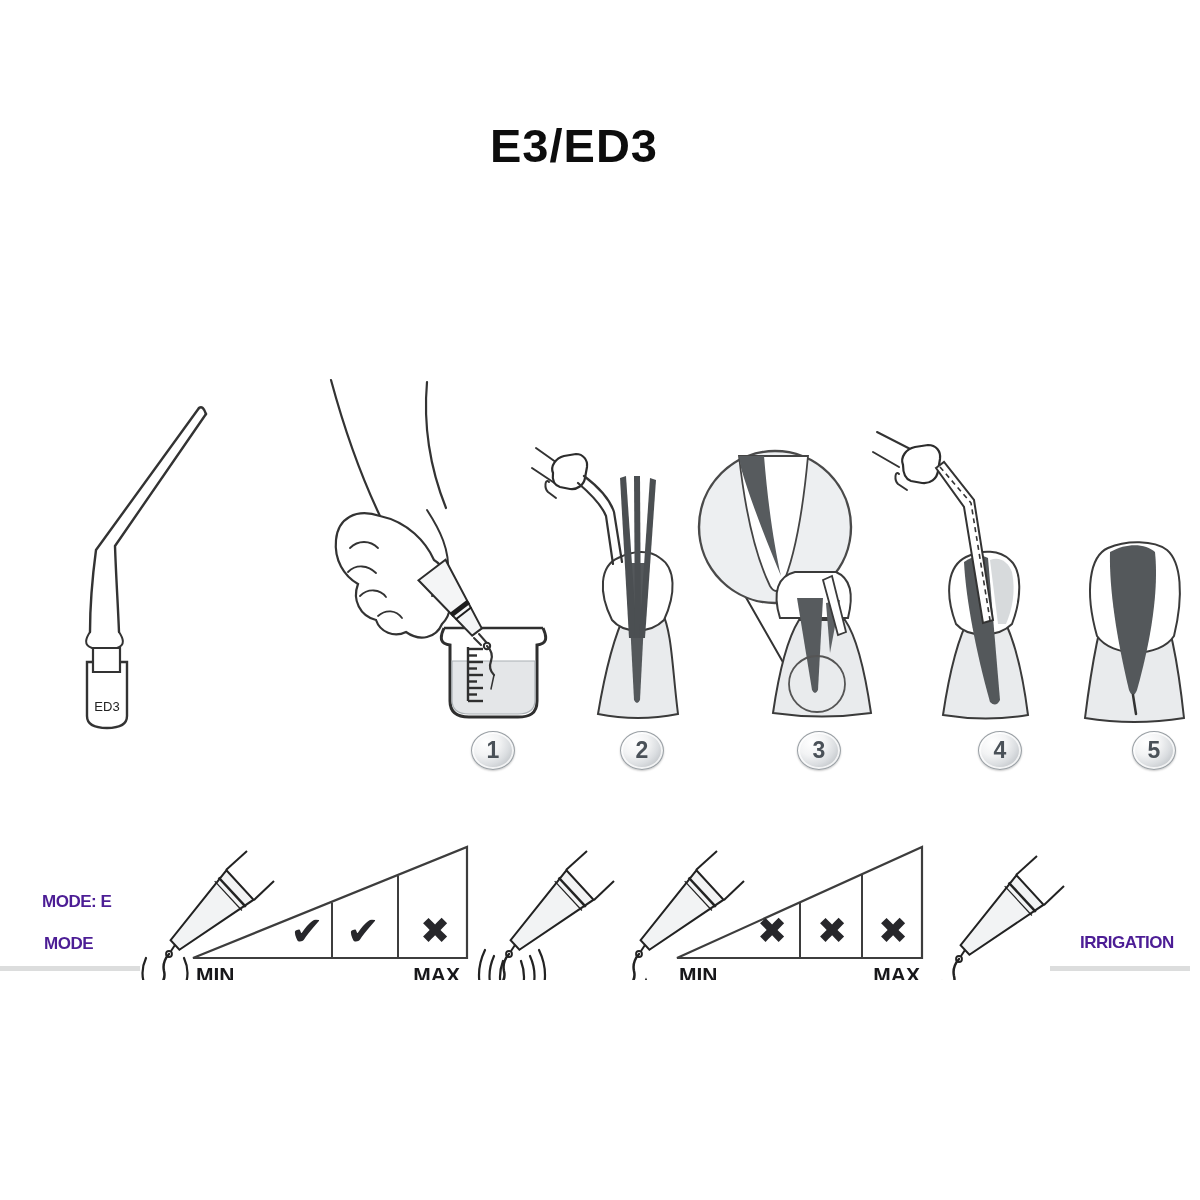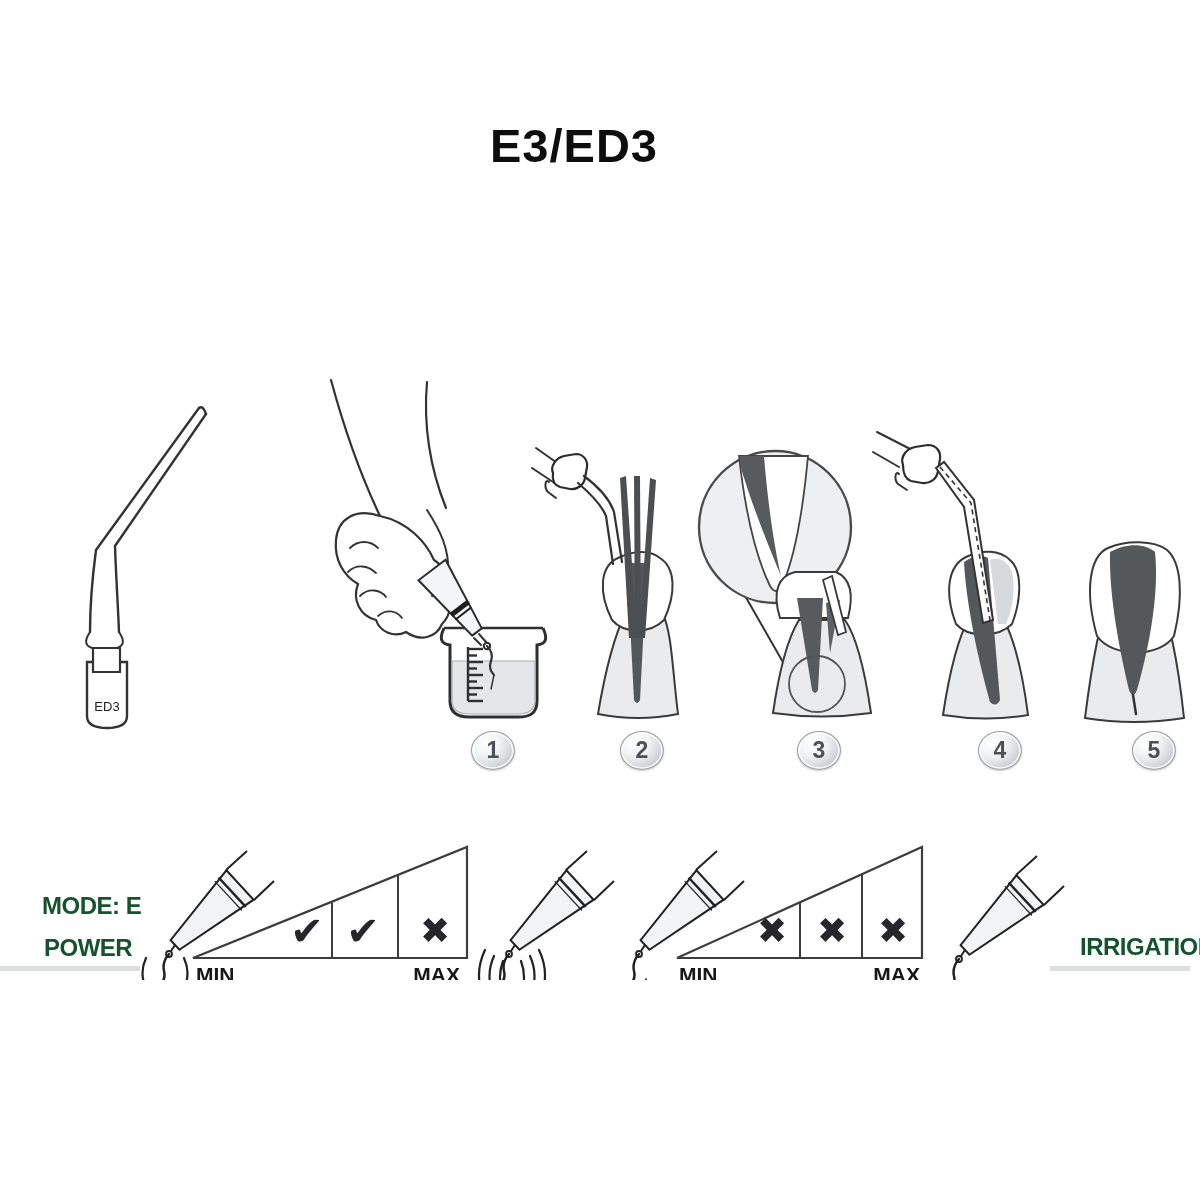--- a/index.html
+++ b/index.html
@@ -12,21 +12,21 @@
   .art{position:absolute;left:0;}
   svg{display:block;}
   svg *{vector-effect:none;}
   .ink{stroke:#333;fill:none;stroke-linecap:round;stroke-linejoin:round;}
   .badge{position:absolute;width:42px;height:37px;border-radius:50%;
          background:radial-gradient(ellipse at 32% 28%, #ffffff 0%, #f2f3f4 35%, #dadde0 60%, #a7acb1 100%);
          border:1px solid #9aa0a5;
          box-shadow:inset 0 0 0 2px rgba(255,255,255,.75), 0 1px 2px rgba(0,0,0,.22);
          display:flex;align-items:center;justify-content:center;
          font-weight:bold;font-size:23px;color:#4a5158;}
-  .lbl{position:absolute;font-weight:bold;color:#14532d;font-size:24px;letter-spacing:-0.5px;}
+  .lbl{position:absolute;font-weight:bold;color:#4c1d95;font-size:17px;letter-spacing:-0.5px;}
   .divider{position:absolute;height:5px;background:#dcdddd;}
   .svgtxt-mark{font-family:"DejaVu Sans","Liberation Sans",sans-serif;font-weight:bold;fill:#27272b;}
   .svgtxt-mm{font-family:"Liberation Sans",sans-serif;font-weight:bold;fill:#17171a;font-size:21px;}
   .svgtxt-tip{font-family:"Liberation Sans",sans-serif;fill:#222;font-size:13px;}
 </style>
 </head>
 <body>
 
 <div class="page">
 
@@ -146,21 +146,21 @@
       <span>3</span>
     </div>
   <div class="badge" style="left:978px;top:731px">
       <span>4</span>
     </div>
   <div class="badge" style="left:1132px;top:731px">
       <span>5</span>
     </div>
 
   <div class="lbl" style="left:42px;top:892px">MODE: E</div>
-  <div class="lbl" style="left:44px;top:934px">POWER</div>
+  <div class="lbl" style="left:44px;top:934px">MODE</div>
   <div class="divider" style="left:0;top:966px;width:140px"></div>
 
   <div class="lbl" style="left:1080px;top:933px">IRRIGATION</div>
   <div class="divider" style="left:1050px;top:966px;width:140px"></div>
 
   <svg class="art" style="top:830px" width="1200" height="190" viewBox="0 0 1200 190">
     <defs>
       <g id="tipicon">
         <line x1="226" y1="40" x2="247" y2="21" stroke="#222" stroke-width="2"></line>
         <line x1="254" y1="70" x2="274" y2="51" stroke="#222" stroke-width="2"></line>

